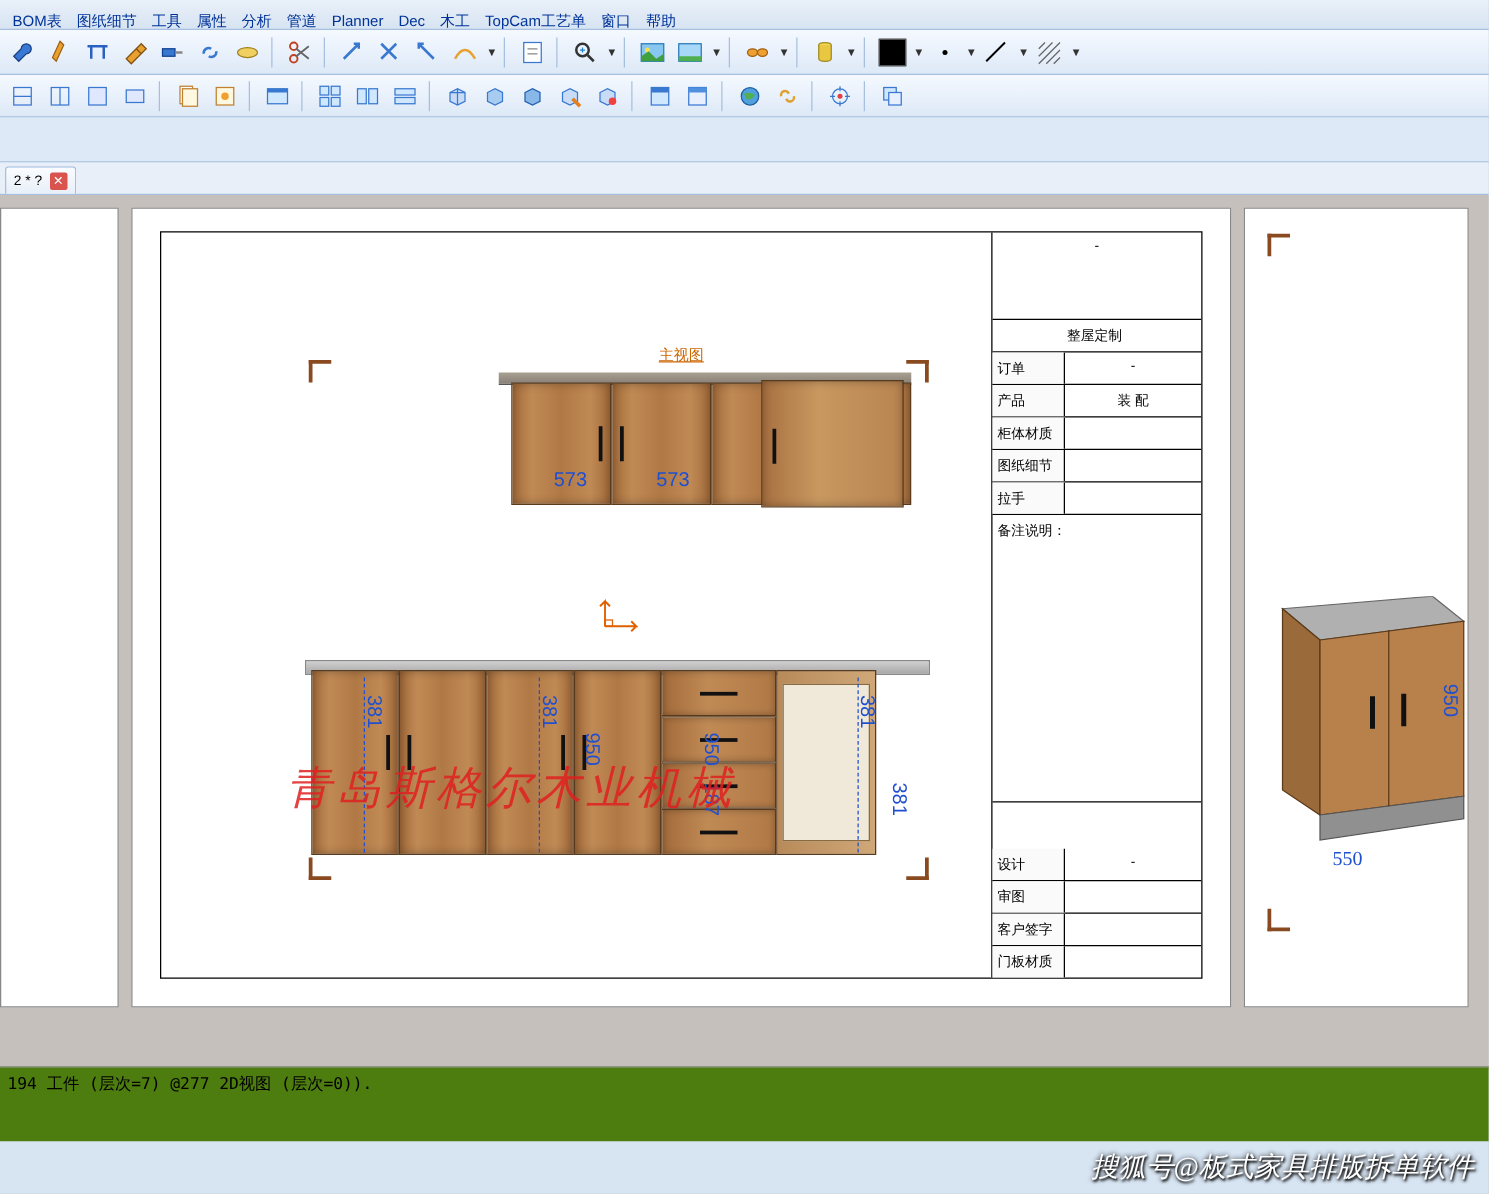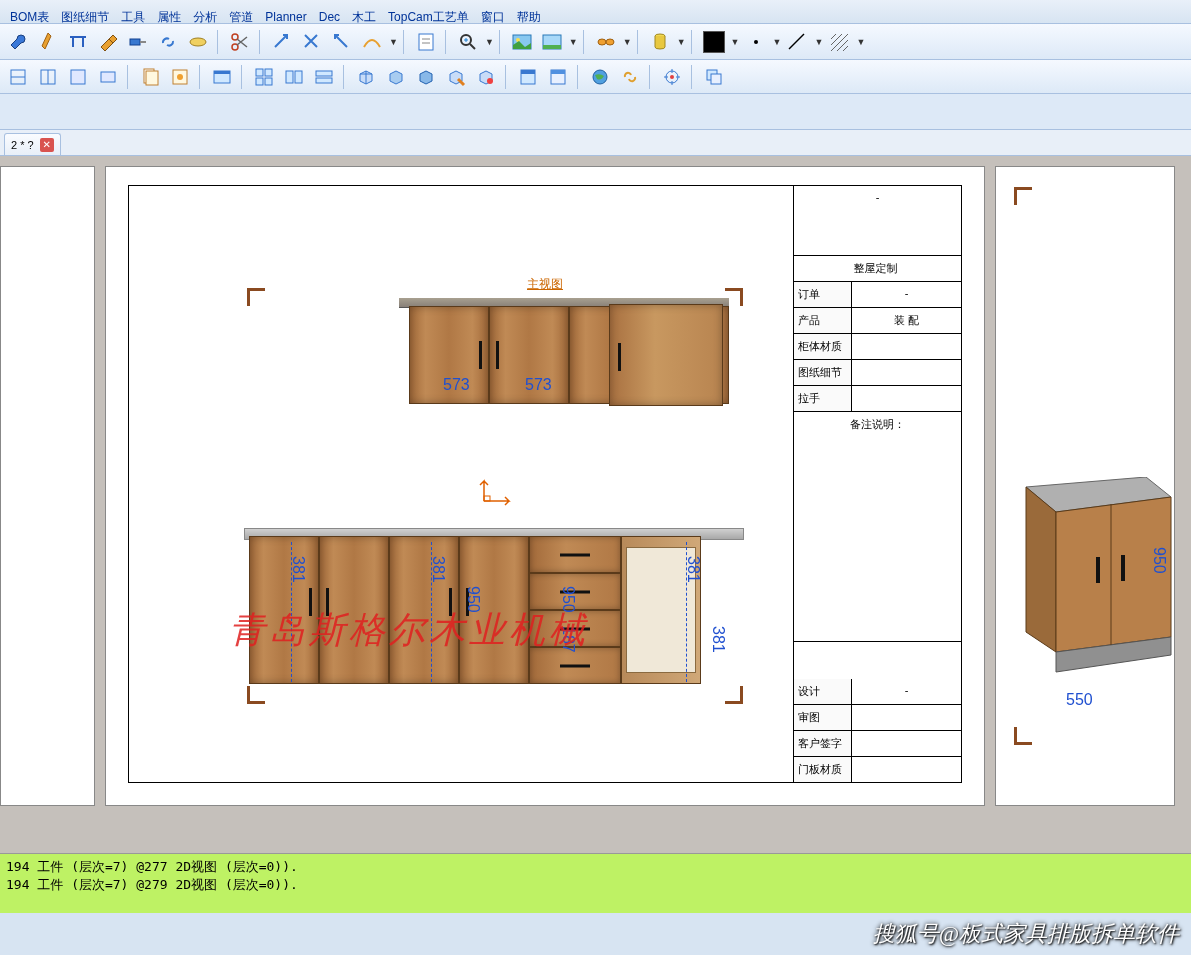--- a/index.html
+++ b/index.html
@@ -46,21 +46,21 @@
 .axis { position:absolute; left:350px; top:290px; }
 .axis svg { overflow: visible; }
 .title-block { position: absolute; right: 0; top: 0; width: 168px; border-left: 1px solid #000; font-size: 11px; }
 .title-block .trow { display: flex; border-bottom: 1px solid #000; }
 .title-block .tlabel { width: 58px; padding: 5px 4px; border-right: 1px solid #000; background: #fafafa; }
 .title-block .tval { flex: 1; padding: 5px 4px; text-align: center; }
 .title-block .trow.tall { height: 230px; align-items: flex-start; }
 .title-block .bottom { position: absolute; bottom: 0; left: 0; right: 0; }
 .watermark { position:absolute; left:100px; top:420px; color:#e02020; font-size:36px; font-style:italic; font-weight:500; letter-spacing:4px; font-family: "KaiTi","STKaiti",serif; opacity:0.85; white-space:nowrap;}
 .perspcab { position:absolute; left:20px; top:310px; width:150px; height:190px; }
-.statusarea { position: absolute; bottom: 42px; left: 0; right: 0; height: 60px; background: #bef264; border-top: 1px solid #999; padding: 4px 6px; font-family: "SimSun", monospace; font-size: 13px; }
+.statusarea { position: absolute; bottom: 42px; left: 0; right: 0; height: 60px; background: #4d7c0f; border-top: 1px solid #999; padding: 4px 6px; font-family: "SimSun", monospace; font-size: 13px; }
 .footer-wm { position: absolute; bottom: 6px; right: 12px; color: #fff; font-size: 22px; font-style: italic; text-shadow: 0 0 4px #000, 1px 1px 2px #000; font-family: "KaiTi",serif;}
 .swatch-black { width:22px; height:22px; background:#000; border:1px solid #555;}
 .dd { font-size:9px; color:#333; margin-left:1px;}
 .dimline { position:absolute; border-left:1px dashed #2050d0; }
 </style>
 </head>
 <body>
 
 <div class="menubar">
   <span>BOM表</span>
@@ -438,21 +438,21 @@
           </div>
         <div class="trow">
             <div class="tlabel">图纸细节</div>
             <div class="tval"></div>
           </div>
         <div class="trow">
             <div class="tlabel">拉手</div>
             <div class="tval"></div>
           </div>
         <div class="trow tall">
-            <div class="tval" style="width:100%;text-align:center">备注说明：</div>
+            <div class="tval" style="width:100%;text-align:left">备注说明：</div>
           </div>
         <div class="bottom">
           <div class="trow">
               <div class="tlabel">设计</div>
               <div class="tval">-</div>
             </div>
           <div class="trow">
               <div class="tlabel">审图</div>
               <div class="tval"></div>
             </div>
@@ -477,22 +477,21 @@
         <polygon points="10,10 130,0 155,20 40,35" fill="#b0b0b0" stroke="#666"></polygon>
         <polygon points="10,10 40,35 40,175 10,155" fill="#9a6a3a" stroke="#5a3a18"></polygon>
         <polygon points="40,35 155,20 155,160 40,175" fill="#b8804a" stroke="#5a3a18"></polygon>
         <polygon points="40,175 155,160 155,178 40,195" fill="#909090" stroke="#555"></polygon>
         <line x1="95" y1="27" x2="95" y2="168" stroke="#5a3a18"></line>
         <rect x="80" y="80" width="4" height="26" fill="#111"></rect>
         <rect x="105" y="78" width="4" height="26" fill="#111"></rect>
       </svg>
     </div>
     <div class="dim vdim" style="right:6px; top:380px;">950</div>
-    <div class="dim" style="left:70px; top:524px;">550</div>
+    <div class="dim" style="left:70px; top:512px;font-family:Liberation Serif, serif;">550</div>
   </div>
 </div>
 
 <div class="statusarea">
   <div>194 工件 (层次=7) @277 2D视图 (层次=0)).</div>
-  <div>194 工件 (层次=7) @279 2D视图 (层次=0)).</div>
 </div>
 
 <div class="footer-wm">搜狐号@板式家具排版拆单软件</div>
 
 </body></html>

